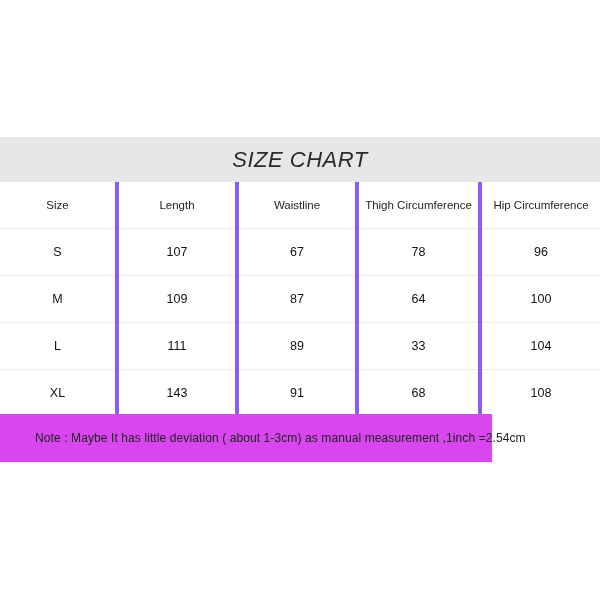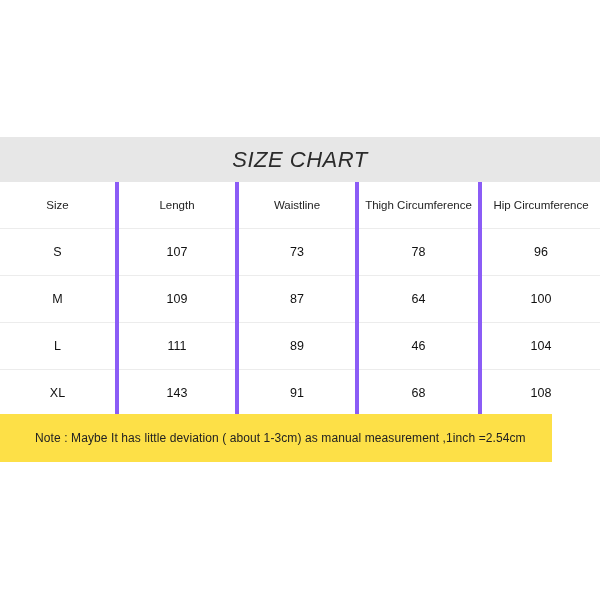--- a/index.html
+++ b/index.html
@@ -86,23 +86,23 @@
   col.c-len   { width: 120px; }
   col.c-waist { width: 120px; }
   col.c-thigh { width: 123px; }
   col.c-hip   { width: 120px; }
 
   
   .note-band {
     position: absolute;
     left: 0;
     top: 414px;
-    width: 552px;
+    width: 492px;
     height: 48px;
-    background: #fde047;
+    background: #d946ef;
     display: flex;
     align-items: center;
   }
   .note-text {
     font-size: 12px;
     color: #222222;
     padding-left: 35px;
     letter-spacing: 0.1px;
     white-space: nowrap;
   }
@@ -130,36 +130,36 @@
         <th>Length</th>
         <th>Waistline</th>
         <th>Thigh Circumference</th>
         <th>Hip Circumference</th>
       </tr>
     </thead>
     <tbody>
       <tr>
         <td>S</td>
         <td>107</td>
-        <td>73</td>
+        <td>67</td>
         <td>78</td>
         <td>96</td>
       </tr>
       <tr>
         <td>M</td>
         <td>109</td>
         <td>87</td>
         <td>64</td>
         <td>100</td>
       </tr>
       <tr>
         <td>L</td>
         <td>111</td>
         <td>89</td>
-        <td>46</td>
+        <td>33</td>
         <td>104</td>
       </tr>
       <tr>
         <td>XL</td>
         <td>143</td>
         <td>91</td>
         <td>68</td>
         <td>108</td>
       </tr>
     </tbody>

